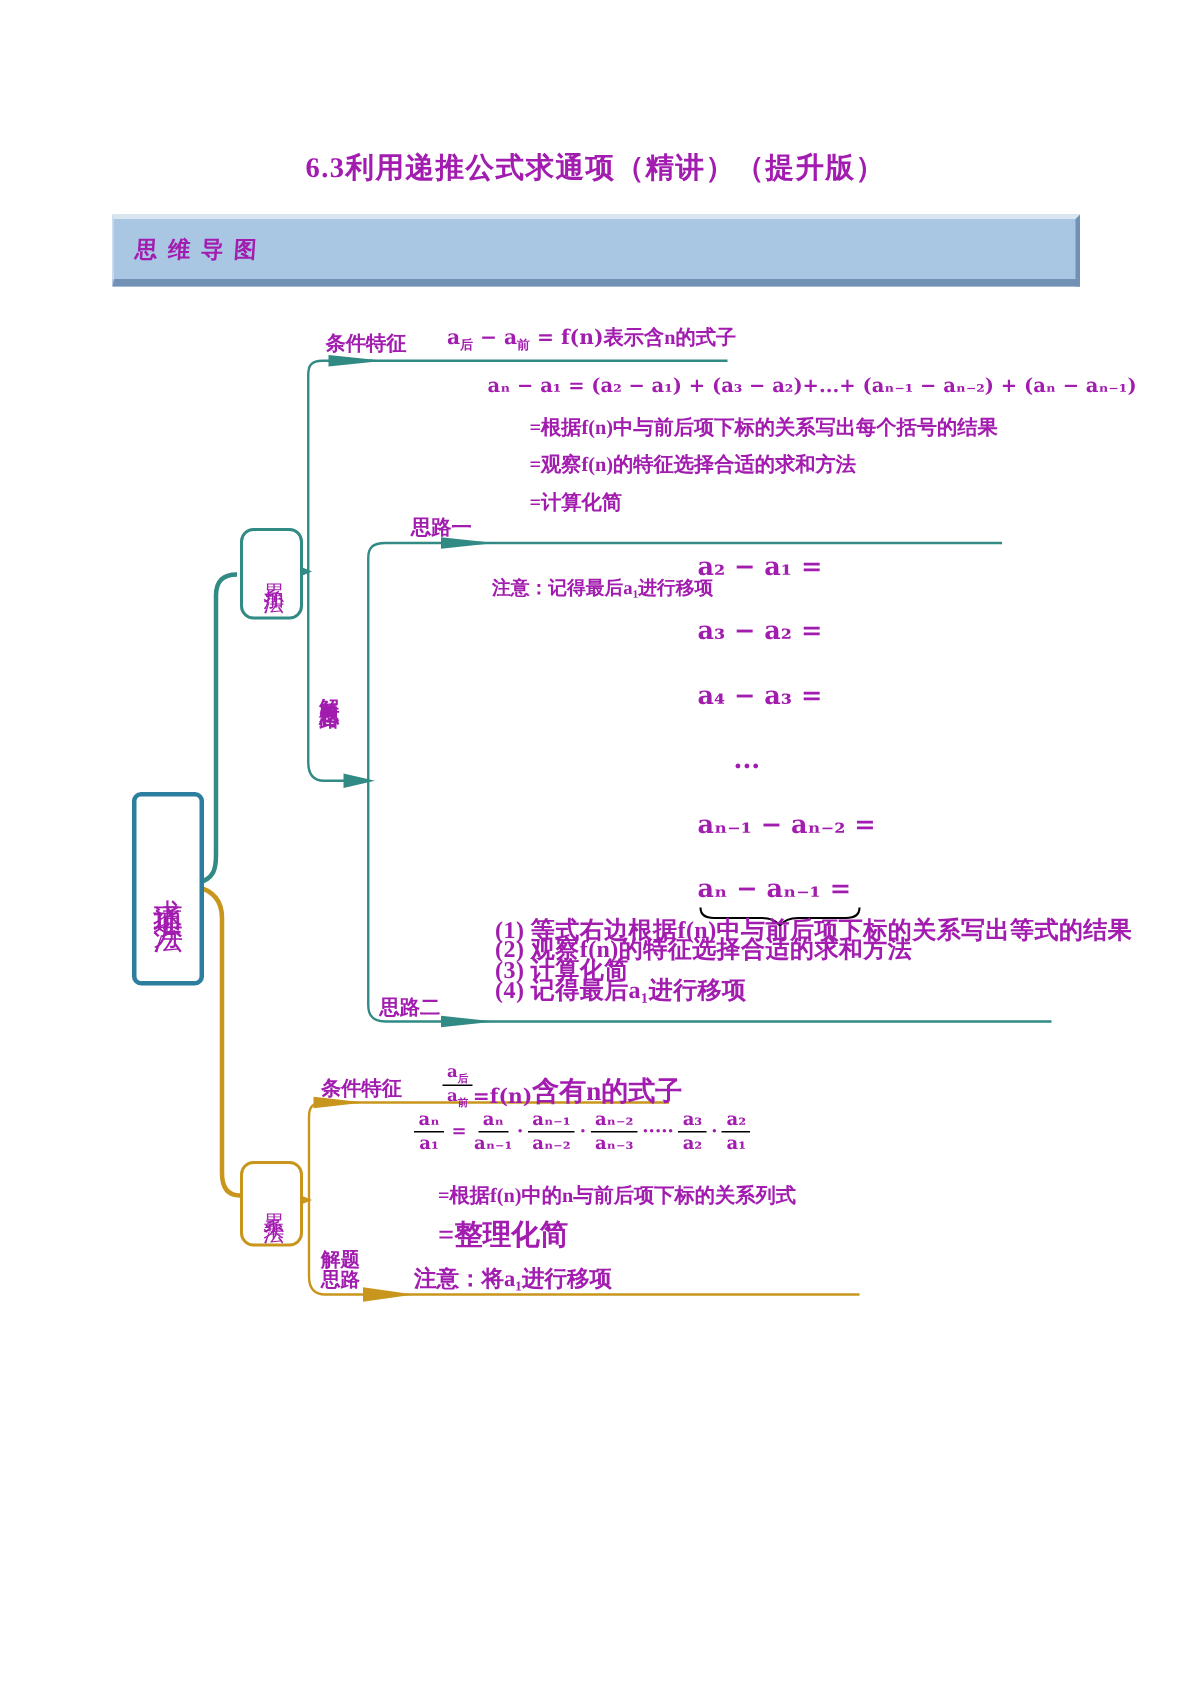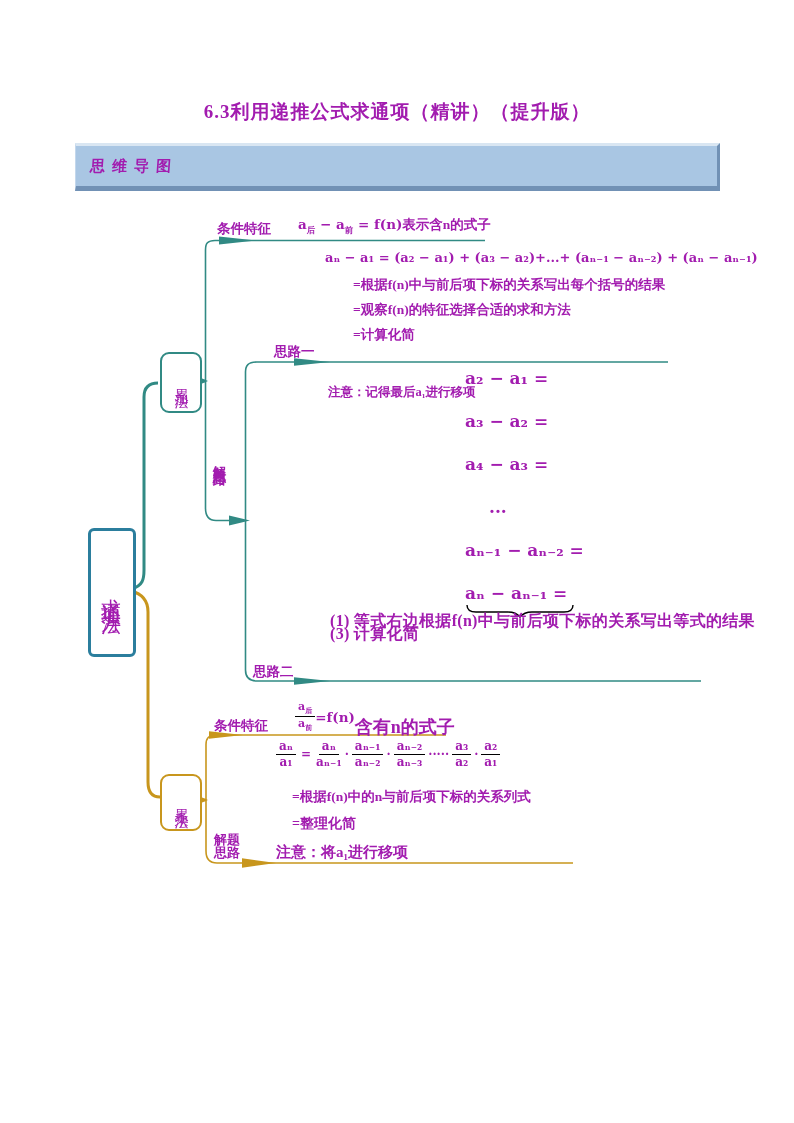--- a/index.html
+++ b/index.html
@@ -103,28 +103,30 @@
     <div class="row">aₙ₋₁ − aₙ₋₂ =</div>
     <div class="row">aₙ − aₙ₋₁ =</div>
   </div>
 
   <svg class="abs" style="left:466px;top:604px;" width="108" height="14" viewBox="0 0 108 14">
     <path d="M1,1 Q1,8 10,8 L42,8 Q50,8 54,13 Q58,8 66,8 L98,8 Q107,8 107,1" stroke="#000" stroke-width="1.4" fill="none"></path>
   </svg>
 
   <div id="items" class="abs cn" style="left:330px;top:614px;">
     <div>(1) 等式右边根据f(n)中与前后项下标的关系写出等式的结果</div>
+    <div>(2) 观察f(n)的特征选择合适的求和方法</div>
     <div>(3) 计算化简</div>
+    <div>(4) 记得最后a₁进行移项</div>
   </div>
 
   <div class="abs cn lab" style="left:253px;top:663px;">思路二</div>
 
   <div class="abs cn lab" style="left:214px;top:717px;">条件特征</div>
 
-  <div class="abs" style="left:295px;top:694px;display:flex;align-items:center;">
+  <div class="abs" style="left:295px;top:694px;display:flex;align-items:flex-end;">
     <span class="frac math" style="font-size:11px;">
       <span class="num"><span>a</span><sub style="font-size:7px;">后</sub></span>
       <span class="den"><span>a</span><sub style="font-size:7px;">前</sub></span>
     </span>
     <span class="math" style="font-size:13.5px;">=f(n)</span>
     <span class="cn" style="font-size:18px;margin-top:21px;">含有n的式子</span>
   </div>
 
   <div class="abs math" style="left:276px;top:740px;display:flex;align-items:center;gap:3px;font-size:12px;">
     <span class="frac">
@@ -153,21 +155,21 @@
       </span>
     <span>·</span>
     <span class="frac">
         <span class="num">a₂</span>
         <span class="den">a₁</span>
       </span>
   </div>
 
   <div class="abs" style="left:292px;top:783px;">
     <div class="cn" style="font-size:13.5px;line-height:27px;">=根据f(n)中的n与前后项下标的关系列式</div>
-    <div class="cn" style="font-size:14px;line-height:27px;">=整理化简</div>
+    <div class="cn" style="font-size:19px;line-height:27px;">=整理化简</div>
   </div>
 
   <div class="abs cn" style="left:214px;top:833px;font-size:13px;line-height:13px;">
     <div>解题</div>
     <div>思路</div>
   </div>
 
   <div class="abs cn" style="left:276px;top:843px;font-size:15px;">注意：将a₁进行移项</div>
 
 </div>

